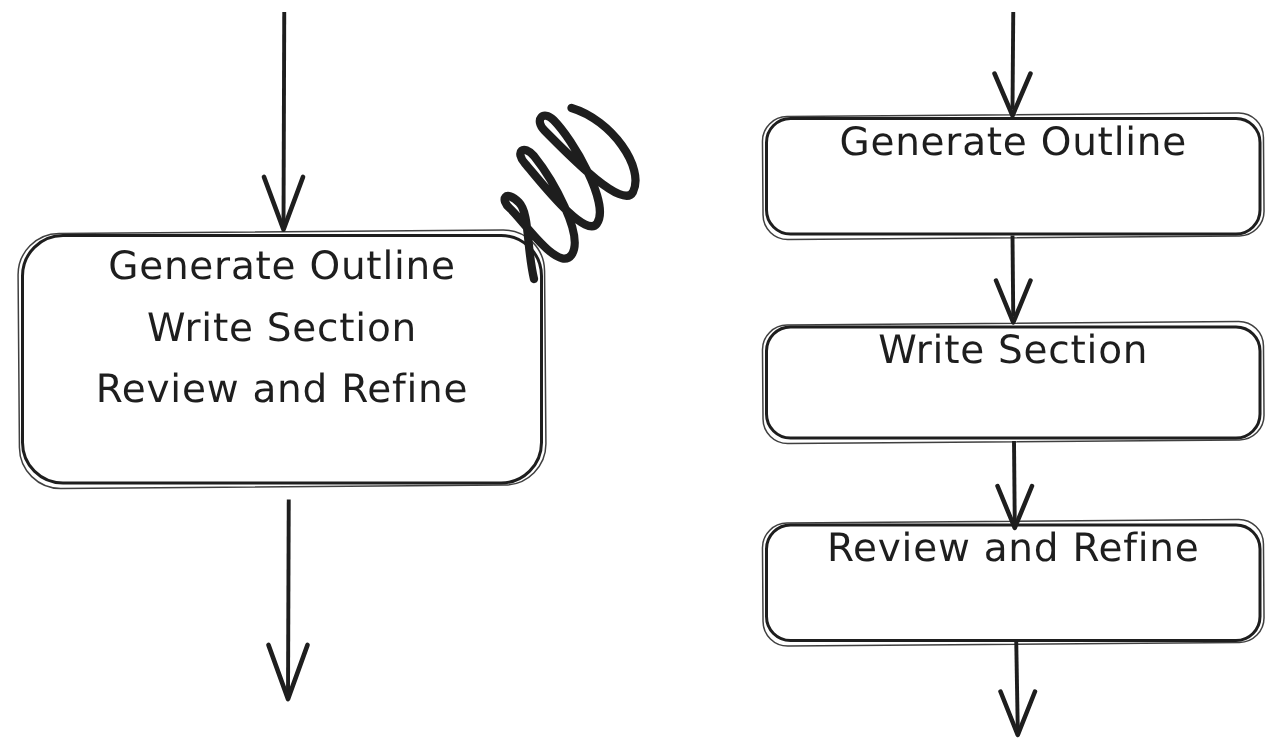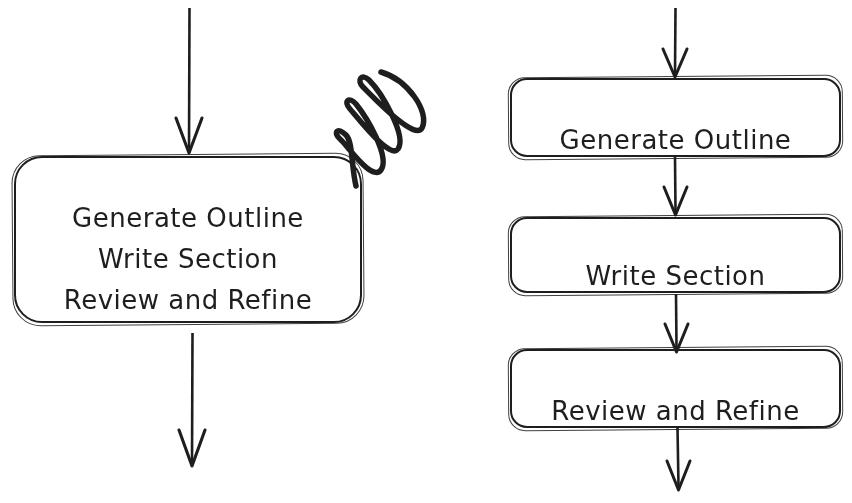--- a/index.html
+++ b/index.html
@@ -10,21 +10,21 @@
     font-family:"DejaVu Sans", sans-serif;
     color:#1e1e1e;
     overflow:hidden;
   }
   
   .node {
     position:absolute;
     background:#ffffff;
     border:2.2px solid #1e1e1e;
     display:flex; flex-direction:column;
-    align-items:center; justify-content:flex-end;
+    align-items:center; justify-content:flex-start;
     text-align:center;
     box-sizing:border-box;
     z-index:2;
   }
   
   .node::after {
     content:"";
     position:absolute; inset:-4px;
     border:1.4px solid rgba(30,30,30,0.85);
     border-radius:inherit;

